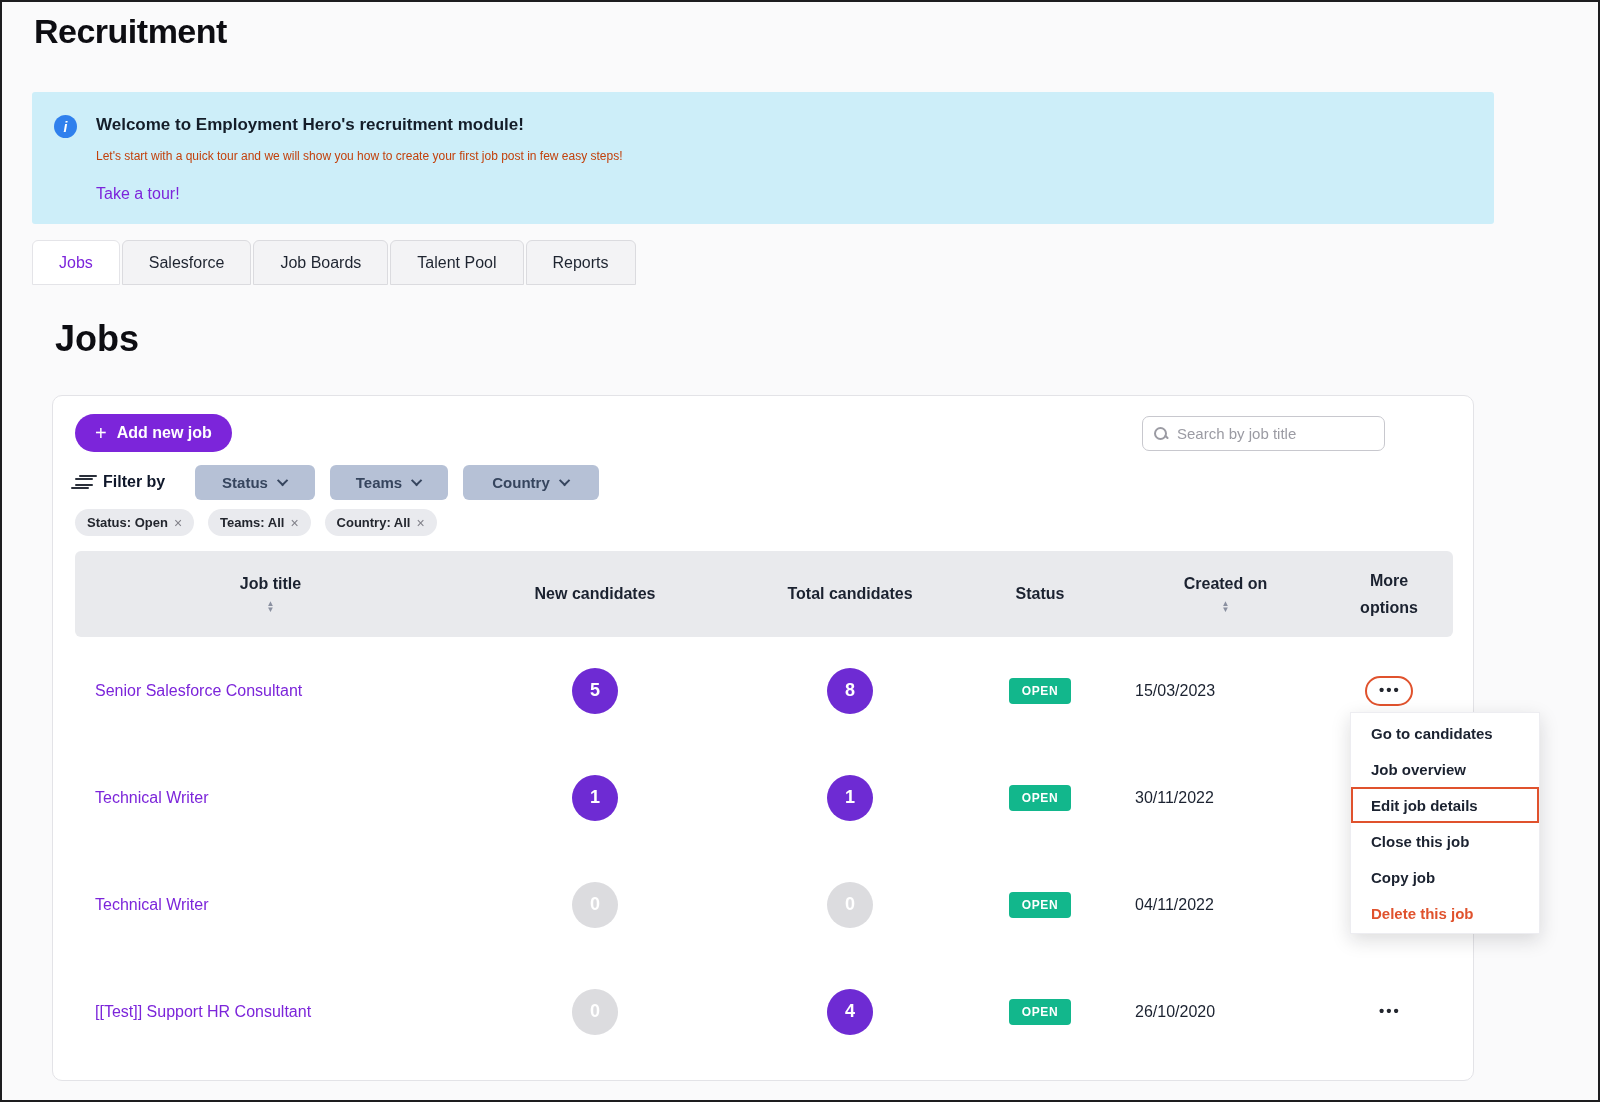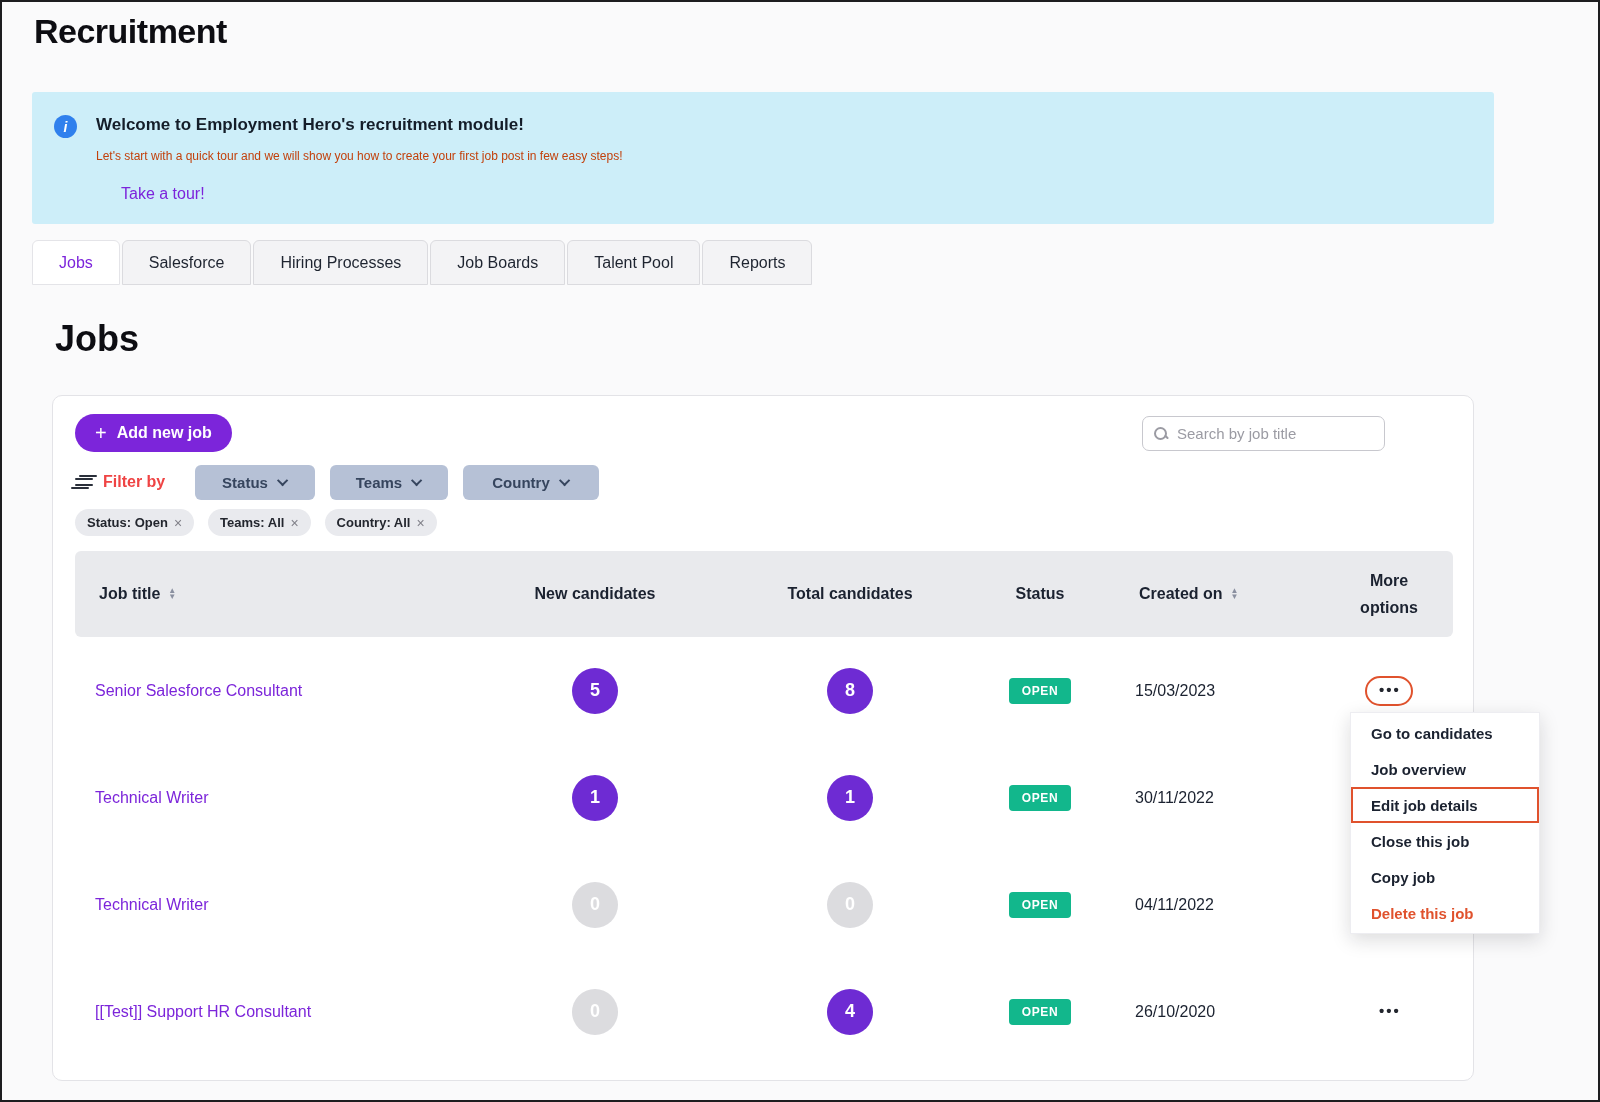--- a/index.html
+++ b/index.html
@@ -19,21 +19,21 @@
     background:#cdeef9; border-radius:3px;
   }
   .info-icon {
     position:absolute; left:22px; top:23px; width:23px; height:23px;
     background:#2f80ed; color:#fff; border-radius:50%;
     display:flex; align-items:center; justify-content:center;
     font-size:14px; font-weight:bold; font-style:italic;
   }
   .banner-title { position:absolute; left:64px; top:23px; font-size:17px; font-weight:bold; color:#141d29; }
   .banner-body  { position:absolute; left:64px; top:57px; font-size:12px; color:#c2410c; }
-  .banner-link  { position:absolute; left:64px; top:93px; font-size:16px; color:#7c24db; cursor:pointer;margin-left:25px; }
+  .banner-link  { position:absolute; left:64px; top:93px; font-size:16px; color:#7c24db; cursor:pointer; }
   
   .tabs { position:absolute; left:30px; top:238px; display:flex; gap:2px; }
   .tab {
     height:45px; line-height:43px; padding:0 26px; font-size:16px;
     background:#f3f3f5; border:1px solid #dbdbdf; border-radius:6px 6px 0 0;
     color:#1e2430; cursor:pointer; white-space:nowrap;
   }
   .tab.active { background:#ffffff; color:#7c24db; border-color:#e4e4e8; font-weight:500; }
   
   .jobs-heading { position:absolute; left:53px; top:316px; font-size:36px; font-weight:bold; color:#0d0d12; }
@@ -61,21 +61,21 @@
   .search-glyph { position:relative; width:16px; height:16px; flex:0 0 16px; }
   .search-glyph::before {
     content:""; position:absolute; left:1px; top:1px; width:9px; height:9px;
     border:2px solid #9b9ba3; border-radius:50%;
   }
   .search-glyph::after {
     content:""; position:absolute; left:11px; top:10px; width:5px; height:2px;
     background:#9b9ba3; transform:rotate(45deg); border-radius:1px;
   }
   .filter-row { position:absolute; left:22px; top:68px; height:36px; display:flex; align-items:center; gap:15px; }
-  .filter-label { display:flex; align-items:center; gap:10px; font-weight:bold; font-size:16px; color:#ef4444; margin-right:9px; width:96px; }
+  .filter-label { display:flex; align-items:center; gap:10px; font-weight:bold; font-size:16px; color:#0f172a; margin-right:9px; width:96px; }
   .pill {
     height:35px; border-radius:6px; background:#b6c1d6; color:#36455e;
     font-weight:bold; font-size:15px; display:flex; align-items:center;
     justify-content:center; gap:12px; cursor:pointer;
   }
   .pill-status { width:120px; } .pill-teams { width:118px; } .pill-country { width:136px; }
   .chevron {
     width:8px; height:8px; border-left:2px solid #36455e; border-bottom:2px solid #36455e;
     transform:rotate(-45deg) translateY(-2px);
   }
@@ -86,21 +86,21 @@
   }
   .chip-x { color:#808089; font-size:14px; font-weight:normal; cursor:pointer; }
   
   .table { position:absolute; left:22px; top:155px; width:1378px; }
   .thead, .trow {
     display:grid;
     grid-template-columns:380px 280px 230px 150px 210px 128px;
     align-items:center;
   }
   .thead { height:86px; background:#e9eaed; border-radius:6px; font-weight:bold; font-size:16px; color:#1b2230; }
-  .th-jobtitle, .th-created { display:flex; align-items:center; gap:8px; padding-left:24px; cursor:pointer; }
+  .th-jobtitle, .th-created { display:flex; align-items:center; gap:8px; padding-left:11px; cursor:pointer;flex-direction:column; }
   .th-center { text-align:center; }
   .th-more { text-align:center; }
   .th-more span { display:inline-block; width:72px; line-height:1.7; }
   .sort-icon { display:inline-flex; flex-direction:column; line-height:6px; font-size:8px; color:#8a90a0; }
   .trow { height:107px; }
   .job-link { padding-left:20px; font-size:16px; color:#7c25da; cursor:pointer; }
   .count {
     width:46px; height:46px; border-radius:50%; background:#6e2bd3; color:#fff;
     font-weight:bold; font-size:18px; display:flex; align-items:center; justify-content:center;
     margin:0 auto;
@@ -149,21 +149,20 @@
   <div class="banner">
     <div class="info-icon">i</div>
     <div class="banner-title">Welcome to Employment Hero's recruitment module!</div>
     <div class="banner-body">Let's start with a quick tour and we will show you how to create your first job post in few easy steps!</div>
     <div class="banner-link">Take a tour!</div>
   </div>
 
   <div class="tabs">
     <div class="tab active">Jobs</div>
     <div class="tab">Salesforce</div>
-    <div class="tab">Hiring Processes</div>
     <div class="tab">Job Boards</div>
     <div class="tab">Talent Pool</div>
     <div class="tab">Reports</div>
   </div>
 
   <div class="jobs-heading">Jobs</div>
 
   <div class="card">
 
     <button class="add-btn">

